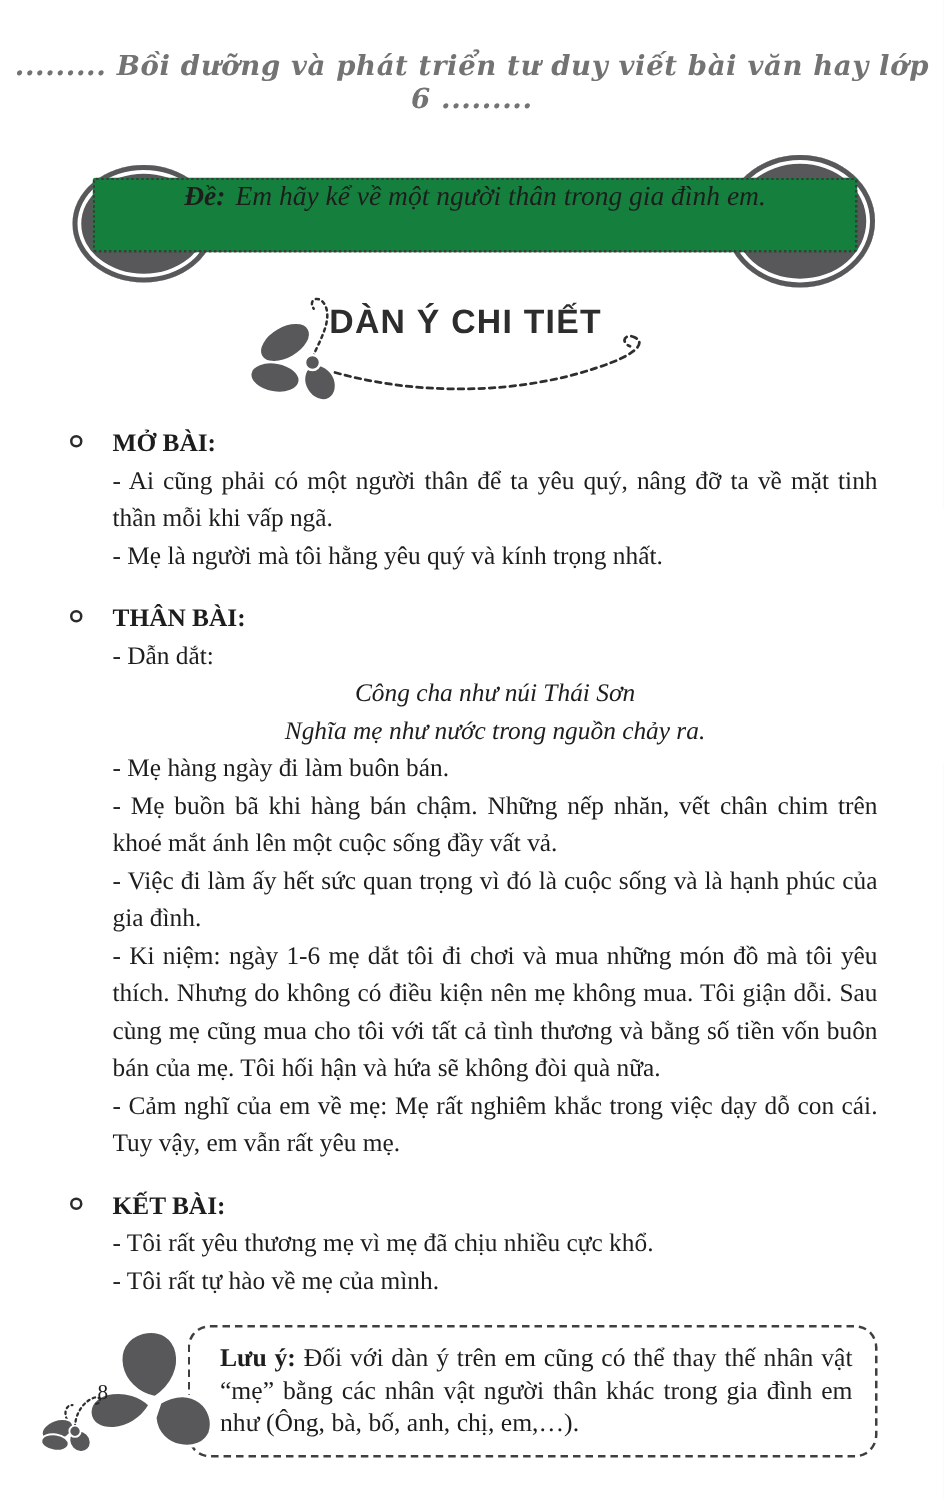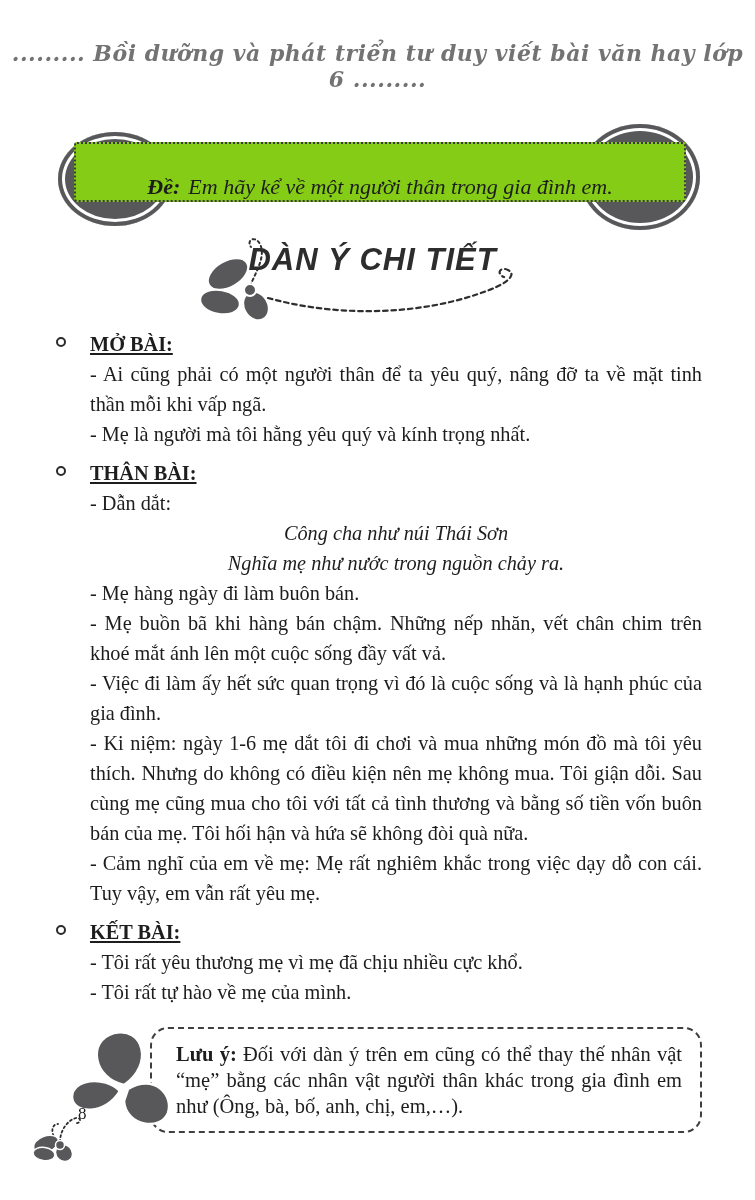--- a/index.html
+++ b/index.html
@@ -21,41 +21,41 @@
   
   .topic-box { position:relative; margin:30px 55px 0 58px; height:104px; }
   .tb-circle {
     position:absolute; border-radius:50%; background:var(--accent);
     box-shadow: inset 0 0 0 4px var(--accent), inset 0 0 0 7px #ffffff;
   }
   .tb-circle.left  { left:0;  top:10px; width:114px; height:94px; }
   .tb-circle.right { right:0; top:2px;  width:120px; height:106px; }
   .tb-rect {
     position:absolute; left:16px; right:14px; top:20px; height:60px;
-    background:#84cc16; border:2px dotted #3b3b3b; border-radius:3px;
-    display:flex; align-items:flex-end; justify-content:center;
+    background:#15803d; border:2px dotted #3b3b3b; border-radius:3px;
+    display:flex; align-items:flex-start; justify-content:center;
     font-size:22px; font-style:italic;
   }
   .tb-rect .tb-label { font-weight:bold; margin-right:8px; }
 
   
   .title-strip { position:relative; height:94px; }
   .title-deco { position:absolute; left:100px; top:2px; }
   .title-deco .petal { fill:var(--accent); stroke:#ffffff; stroke-width:2; }
   .title-deco .curl  { fill:none; stroke:#2e2e2e; stroke-width:2;   stroke-dasharray:2.5 3.2; stroke-linecap:round; }
   .title-deco .wave  { fill:none; stroke:#2e2e2e; stroke-width:2.2; stroke-dasharray:4.5 3.8; stroke-linecap:round; }
   .title-text {
     position:absolute; left:100px; width:545px; top:16px; text-align:center;
     font-family:"Liberation Sans","DejaVu Sans",sans-serif;
-    font-weight:bold; font-size:31px; letter-spacing:1px; color:#2d2d2d;font-style:italic;
+    font-weight:bold; font-size:27px; letter-spacing:1px; color:#2d2d2d;
   }
 
   
   .outline { margin:4px 53px 0 90px; font-size:20.3px; line-height:30px; }
-  .ol-heading { position:relative; font-weight:bold; margin-top:9px;text-decoration:underline; }
+  .ol-heading { position:relative; font-weight:bold; margin-top:20px; }
   .ring {
     position:absolute; left:-34px; top:8px; width:10px; height:10px;
     border:2px solid #2b2b2b; border-radius:50%; display:inline-block;
   }
   .ol-item  { text-align:justify; text-align-last:left; }
   .ol-verse { text-align:center; font-style:italic; }
 
   
   .note-wrap { position:relative; margin:20px 53px 0 150px; }
   .note-box {

